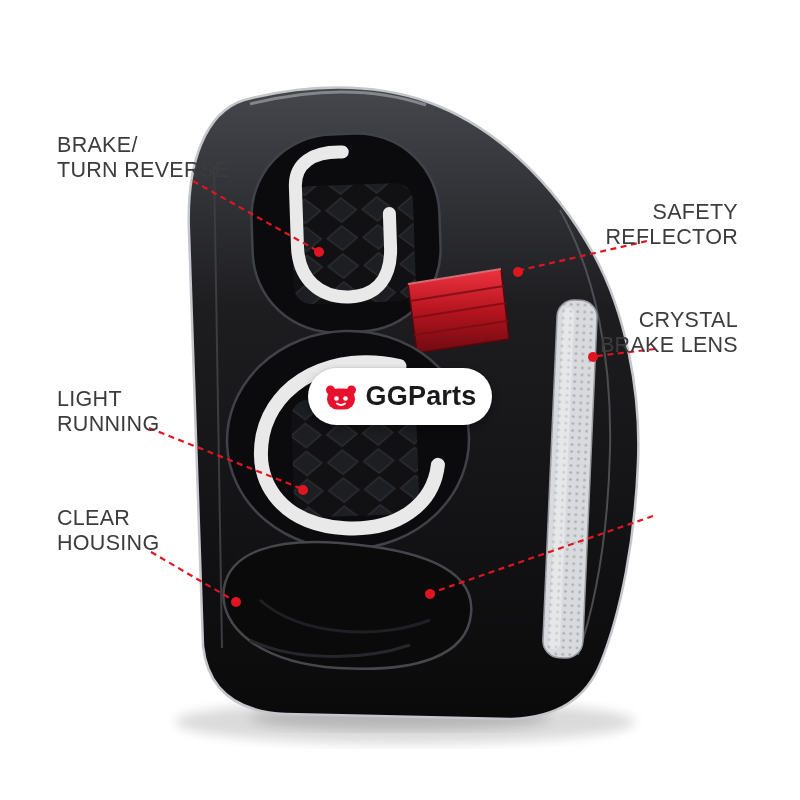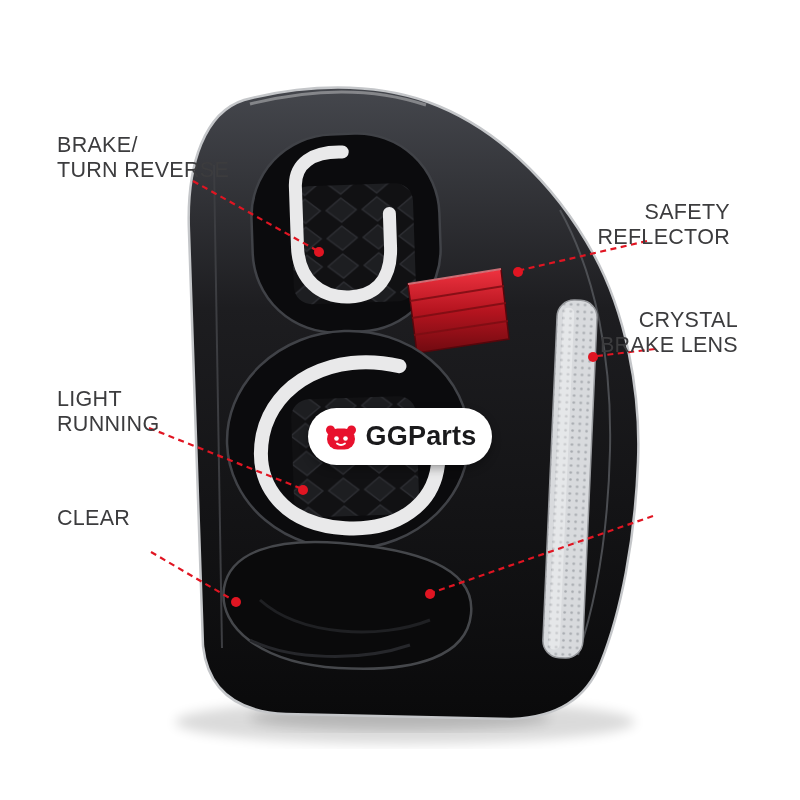--- a/index.html
+++ b/index.html
@@ -11,21 +11,21 @@
   .callout{
     position:absolute;color:#3c3c3e;font-weight:normal;
     font-size:21.5px;line-height:25px;letter-spacing:.3px;white-space:nowrap;
   }
   .callout.right{text-align:right;}
   .callout span{display:block;}
   .badge{
     position:absolute;left:308px;top:368px;width:184px;height:57px;
     background:#ffffff;border-radius:30px;
     box-shadow:0 4px 10px rgba(0,0,0,.30),0 0 0 1px rgba(0,0,0,.05);
-    display:flex;align-items:center;justify-content:center;gap:8px;margin-top:40px;
+    display:flex;align-items:center;justify-content:center;gap:8px;
   }
   .badge .logo-text{
     font-weight:bold;font-size:27px;color:#1a1a1c;letter-spacing:.2px;
   }
 </style>
 </head>
 <body>
 
 <div class="canvas">
 
@@ -130,33 +130,34 @@
       <path d="M13 21.5 Q17 24.5 21 21.5" stroke="#ffffff" stroke-width="1.8" fill="none" stroke-linecap="round"></path>
     </svg>
     <span class="logo-text">GGParts</span>
   </div>
 
   <div class="callout" style="left:57px;top:133px;">
     <span>BRAKE/</span>
     <span>TURN REVERSE</span>
   </div>
 
-  <div class="callout right" style="right:70px;top:200px;margin-left:36px;">
+  <div class="callout right" style="right:62px;top:200px;margin-left:36px;">
     <span>SAFETY</span>
     <span>REFLECTOR</span>
   </div>
 
   <div class="callout right" style="right:62px;top:308px;">
     <span>CRYSTAL</span>
     <span>BRAKE LENS</span>
   </div>
 
   <div class="callout" style="left:57px;top:387px;">
     <span>LIGHT</span>
     <span>RUNNING</span>
   </div>
 
   <div class="callout" style="left:57px;top:506px;">
     <span>CLEAR</span>
+    <span>HOUSING</span>
   </div>
 
 
 </div>
 
 </body></html>

